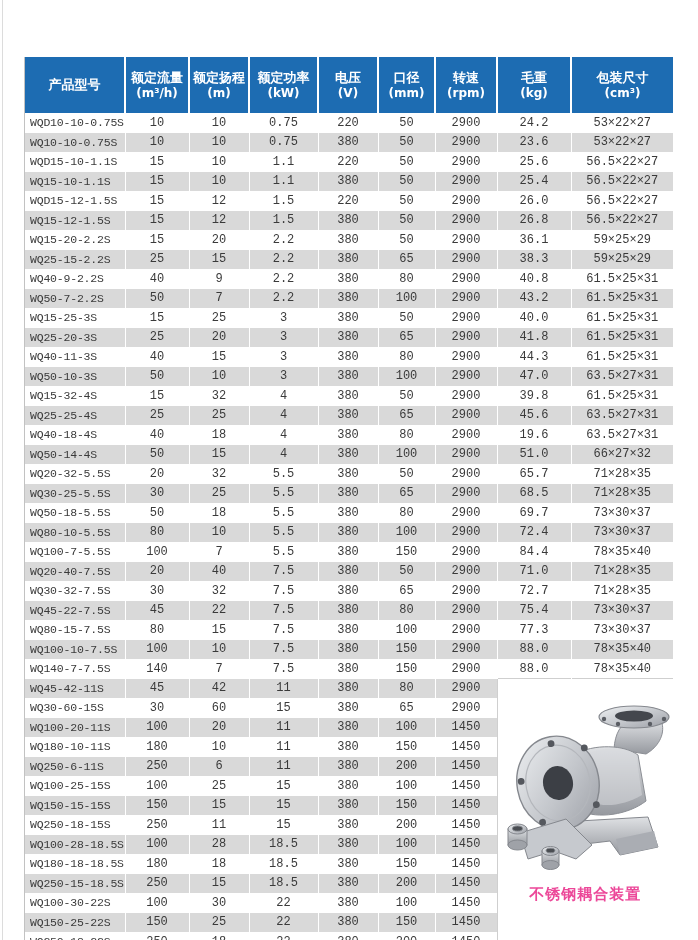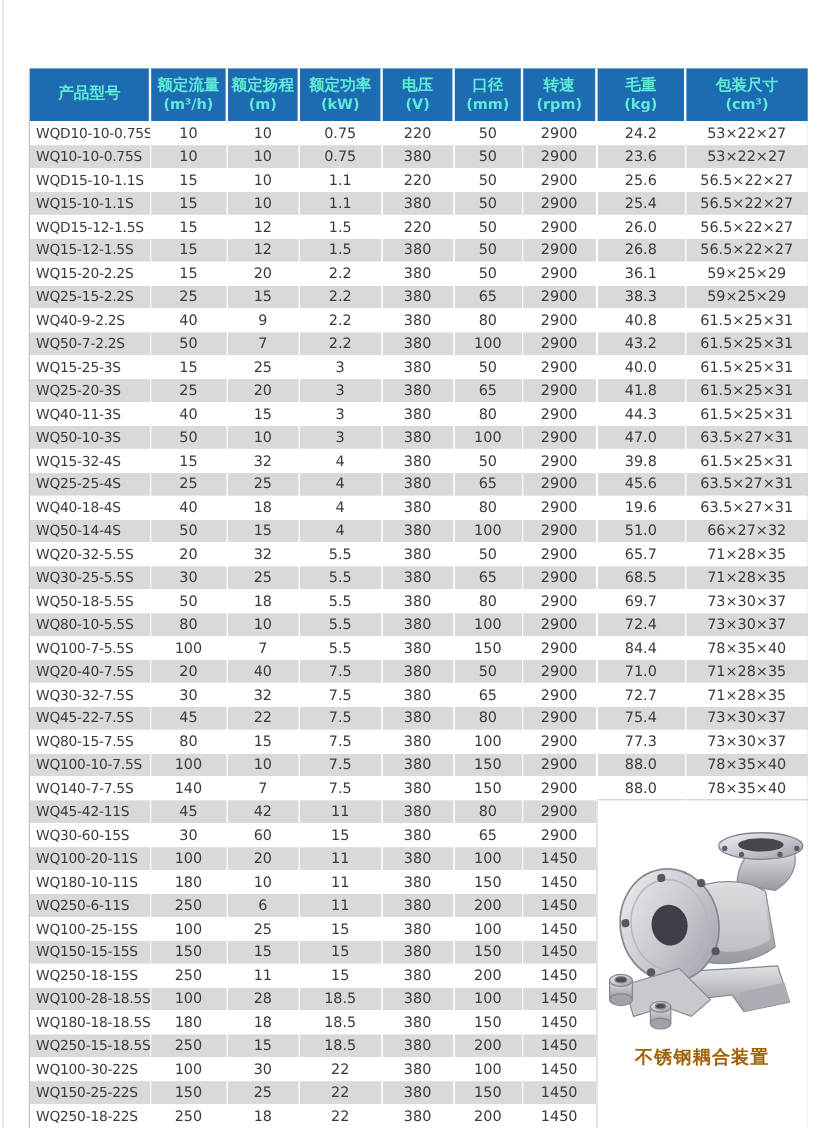--- a/index.html
+++ b/index.html
@@ -18,39 +18,39 @@
   }
 
   
   .table-wrap{
     position:absolute;left:24px;top:57px;width:649px;
     border-left:1px solid #c2c2c2;border-right:1px solid #c2c2c2;border-bottom:1px solid #b5b5b5;
     box-sizing:border-box;
   }
   table.spec{border-collapse:collapse;table-layout:fixed;width:100%;}
   table.spec thead th{
-    background:#1d6cb2;color:#5eead4;font-weight:bold;height:44px;
+    background:#1d6cb2;color:#ffffff;font-weight:bold;height:56px;
     font-size:13px;line-height:1.18;padding:0;vertical-align:middle;text-align:center;
   }
   table.spec thead th + th{border-left:2px solid #ffffff;margin-top:32px;}
   table.spec thead .h2{font-size:12px;font-weight:bold;}
-  table.spec tbody tr{height:19.5px;}
+  table.spec tbody tr{height:19.5px;font-family:Liberation Mono, monospace;}
   table.spec tbody tr.alt td{background:#d9d9d9;}
   table.spec tbody td{
     font-size:12px;text-align:center;padding:0;color:#3a3a3a;
     white-space:nowrap;overflow:hidden;background:#ffffff;
   }
   table.spec tbody td + td{border-left:1px solid #ffffff;}
   table.spec tbody td.model{text-align:left;padding-left:5px;font-size:11.5px;letter-spacing:-0.2px;}
   table.spec tbody td.panel{
     background:#ffffff !important;border-left:1px solid #cfcfcf;border-top:1px solid #cfcfcf;
     vertical-align:top;text-align:center;
   }
   .panel-inner{padding-top:4px;}
-  .panel-caption{font-size:15px;font-weight:600;color:#a16207;margin-top:2px;letter-spacing:1px;}
+  .panel-caption{font-size:15px;font-weight:600;color:#ec4899;margin-top:2px;letter-spacing:1px;}
 </style>
 </head>
 <body>
 
 <div class="page">
   <div class="page-edge"></div>
 
 
   <div class="table-wrap">
     <table class="spec">

